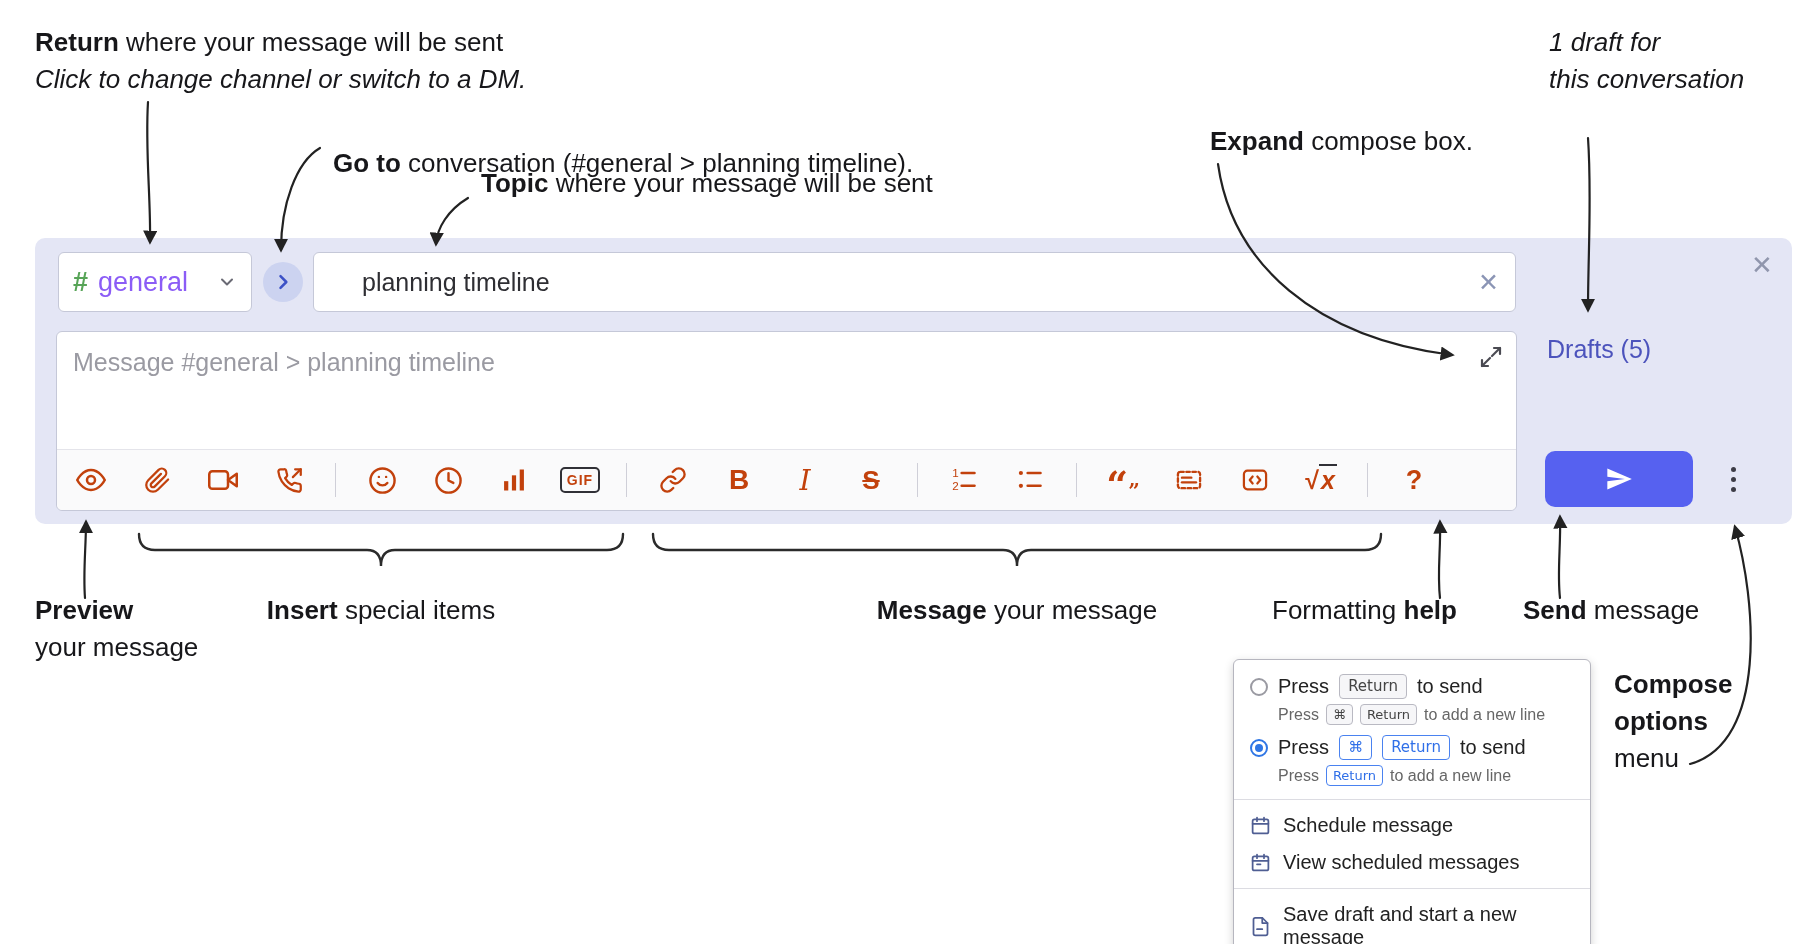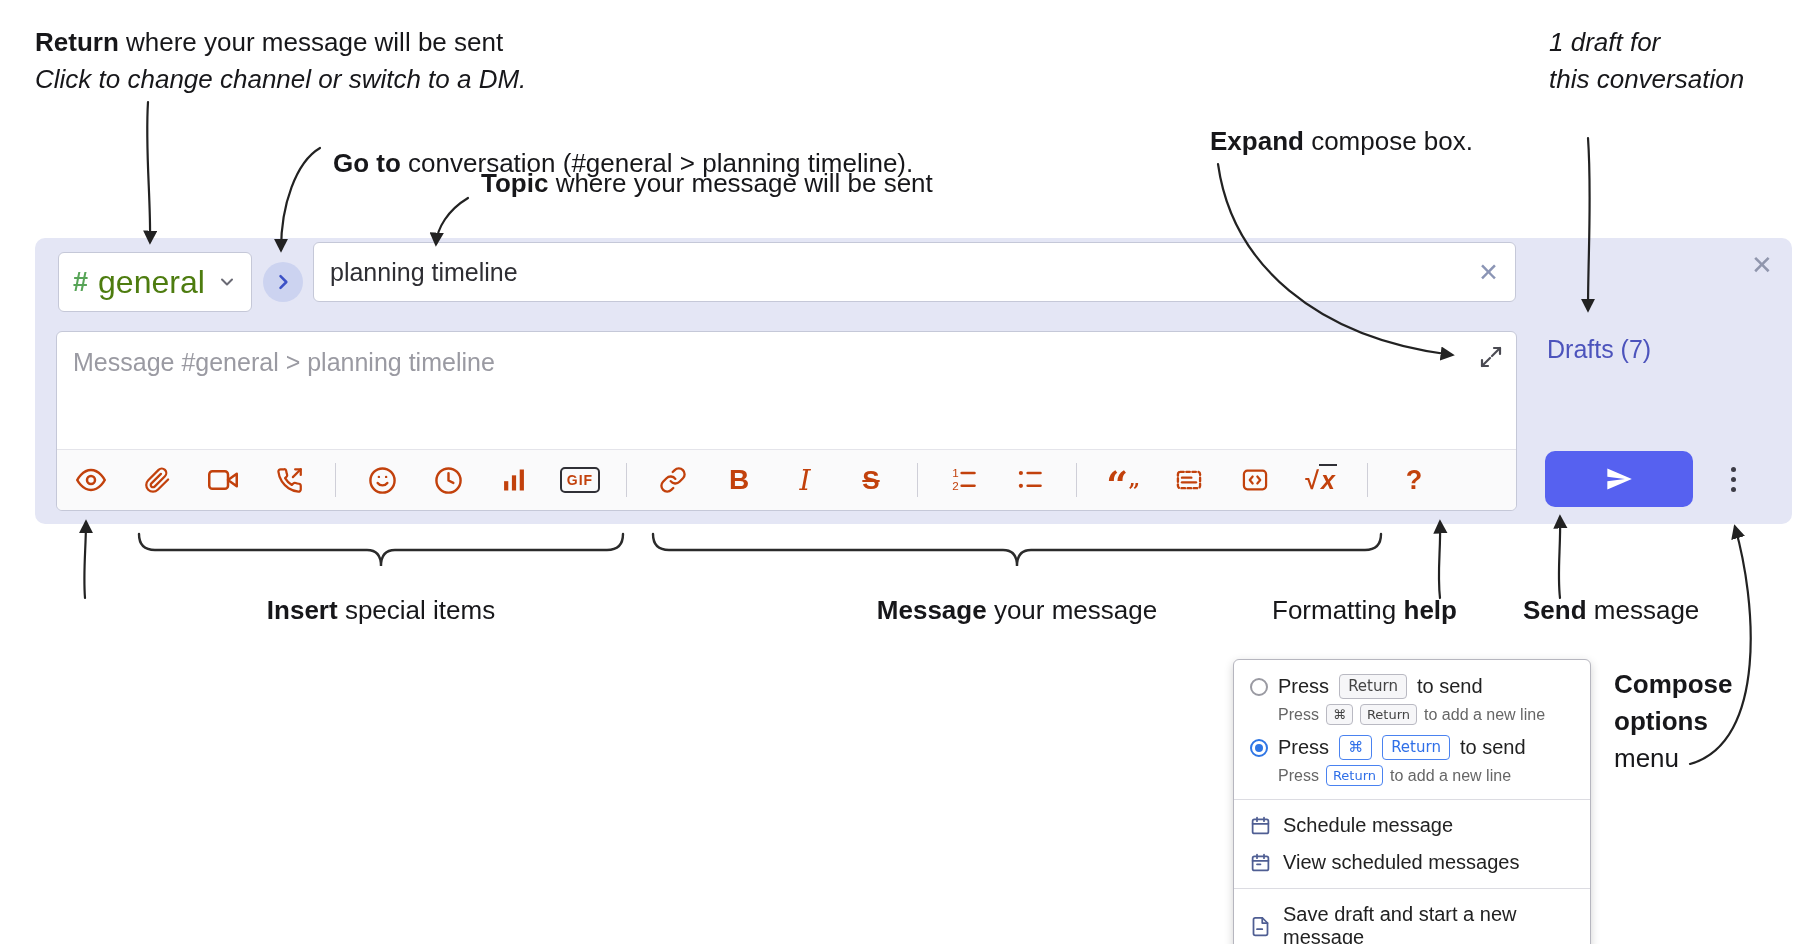--- a/index.html
+++ b/index.html
@@ -14,27 +14,27 @@
   .center { transform:translateX(-50%); }
 
   
   .compose { position:absolute; left:35px; top:238px; width:1757px; height:286px;
              background:#e4e6f5; border-radius:10px; }
   .wbox { position:absolute; background:#fff; border:1px solid #c5c8d8; border-radius:6px; }
 
   .channel-select { left:23px; top:14px; width:194px; height:60px; display:flex;
                     align-items:center; gap:10px; padding:0 14px; cursor:pointer; }
   .hash { color:#57a457; font-size:27px; font-weight:bold; }
-  .channel-name { font-size:32px; color:#4d7c0f; }
+  .channel-name { font-size:27px; color:#8b5cf6; }
   .chev { margin-left:auto; display:flex; }
 
   .go-btn { position:absolute; left:228px; top:24px; width:40px; height:40px; border-radius:50%;
             background:#ccd3f0; display:flex; align-items:center; justify-content:center; cursor:pointer; }
 
-  .topic-wrap { left:278px; top:4px; width:1203px; height:60px; }
+  .topic-wrap { left:278px; top:14px; width:1203px; height:60px;padding-left:32px; }
   .topic-wrap input { width:100%; height:100%; border:none; outline:none; background:transparent;
                       font-family:"Liberation Sans",sans-serif; font-size:25px; color:#2e2e33;
                       padding:0 56px 0 16px; }
   .clear-x { position:absolute; right:16px; top:50%; transform:translateY(-50%);
              font-size:25px; color:#8b95b5; cursor:pointer; }
 
   .close-x { position:absolute; left:1716px; top:12px; font-size:26px; color:#9096ad; cursor:pointer; }
 
   .drafts-link { position:absolute; left:1512px; top:97px; font-size:25px; color:#4c53bc; cursor:pointer; }
 
@@ -115,20 +115,24 @@
 
   <div class="note" style="left:1210px; top:123px;">
     <span class="b">Expand</span><span> compose box.</span>
   </div>
 
   <div class="note" style="left:1549px; top:24px;">
     <div class="i">1 draft for</div>
     <div class="i">this conversation</div>
   </div>
 
+  <div class="note" style="left:35px; top:592px;">
+    <div class="b">Preview</div>
+    <div>your message</div>
+  </div>
 
   <div class="note center" style="left:381px; top:592px;">
     <span class="b">Insert</span><span> special items</span>
   </div>
 
   <div class="note center" style="left:1017px; top:592px;">
     <span class="b">Message</span><span> your message</span>
   </div>
 
   <div class="note" style="left:1272px; top:592px;">
@@ -163,21 +167,21 @@
         </svg>
     </div>
 
     <div class="wbox topic-wrap">
       <input type="text" value="planning timeline" style="">
       <span class="clear-x">✕</span>
     </div>
 
     <span class="close-x">✕</span>
 
-    <span class="drafts-link">Drafts (7)</span>
+    <span class="drafts-link">Drafts (5)</span>
 
     <div class="wbox message-wrap">
       <textarea placeholder="Message #general &gt; planning timeline" style=""></textarea>
       <span class="expand-btn">
         <svg class="ic" width="24" height="24" viewBox="0 0 24 24" fill="none" stroke="currentColor" stroke-width="2.2" stroke-linecap="round" stroke-linejoin="round">
             <polyline points="15 3 21 3 21 9"></polyline>
             <line x1="21" y1="3" x2="13" y2="11"></line>
             <polyline points="9 21 3 21 3 15"></polyline>
             <line x1="3" y1="21" x2="11" y2="13"></line>
           </svg>

